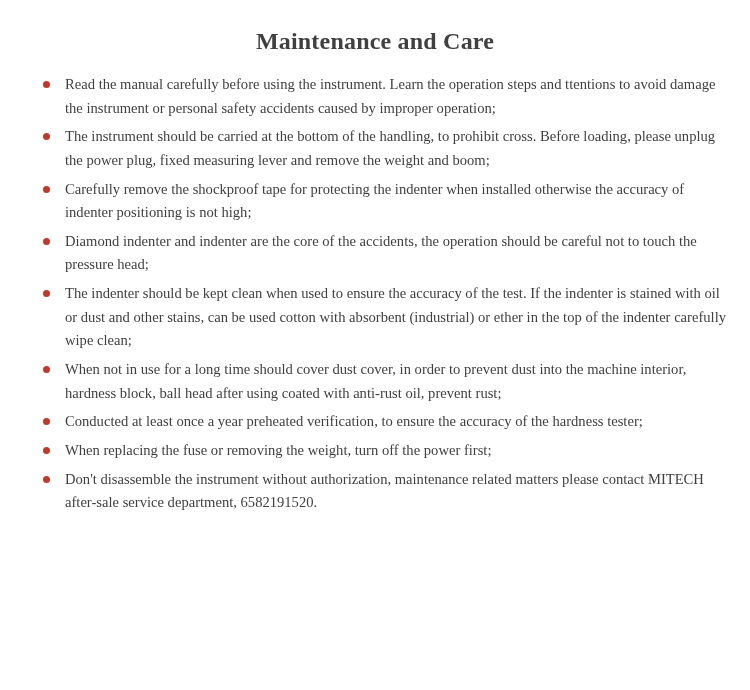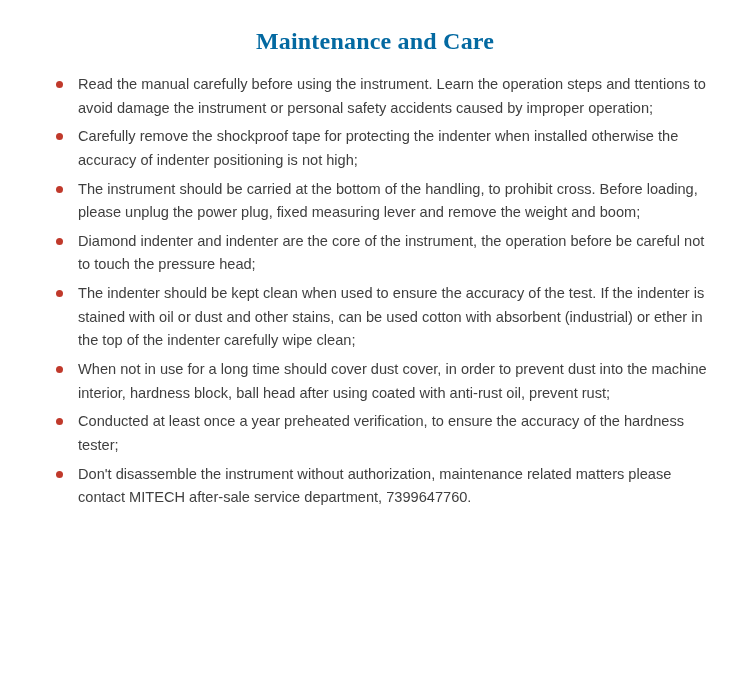--- a/index.html
+++ b/index.html
@@ -19,28 +19,29 @@
     height: 690px;
     box-sizing: border-box;
     padding: 22px 18px 0 18px;
     position: relative;
   }
   .doc-title {
     text-align: center;
     font-family: "Liberation Serif", serif;
     font-weight: bold;
     font-size: 24px;
-    color: #0369a1;
+    color: #404040;
     letter-spacing: 0.2px;
     margin: 6px 0 18px 0;
   }
   ul.bullet-list {
     list-style: none;
-    margin: 16px;
+    margin: 3px;
     padding: 0;
+    font-family: Liberation Serif, serif;
   }
   ul.bullet-list > li {
     position: relative;
     padding-left: 44px;
     margin-bottom: 5px;
     font-size: 14.6px;
     line-height: 1.62;
     color: #3f3f3f;
     text-align: left;
   }
@@ -64,40 +65,44 @@
 <div class="page">
   <h1 class="doc-title">Maintenance and Care</h1>
 
   <ul class="bullet-list">
     <li>
       <span class="bullet-dot"></span>
       <span class="item-text">Read the manual carefully before using the instrument. Learn the operation steps and ttentions to avoid damage the instrument or personal safety accidents caused by improper operation;</span>
     </li>
     <li>
       <span class="bullet-dot"></span>
+      <span class="item-text">The instrument should be carried at the bottom of the handling, to prohibit cross. Before loading, please unplug the power plug, fixed measuring lever and remove the weight and boom;</span>
+    </li>
+    <li>
+      <span class="bullet-dot"></span>
       <span class="item-text">Carefully remove the shockproof tape for protecting the indenter when installed otherwise the accuracy of indenter positioning is not high;</span>
     </li>
     <li>
       <span class="bullet-dot"></span>
-      <span class="item-text">The instrument should be carried at the bottom of the handling, to prohibit cross. Before loading, please unplug the power plug, fixed measuring lever and remove the weight and boom;</span>
-    </li>
-    <li>
-      <span class="bullet-dot"></span>
-      <span class="item-text">Diamond indenter and indenter are the core of the instrument, the operation before be careful not to touch the pressure head;</span>
+      <span class="item-text">Diamond indenter and indenter are the core of the accidents, the operation should be careful not to touch the pressure head;</span>
     </li>
     <li>
       <span class="bullet-dot"></span>
       <span class="item-text">The indenter should be kept clean when used to ensure the accuracy of the test. If the indenter is stained with oil or dust and other stains, can be used cotton with absorbent (industrial) or ether in the top of the indenter carefully wipe clean;</span>
     </li>
     <li>
       <span class="bullet-dot"></span>
       <span class="item-text">When not in use for a long time should cover dust cover, in order to prevent dust into the machine interior, hardness block, ball head after using coated with anti-rust oil, prevent rust;</span>
     </li>
     <li>
       <span class="bullet-dot"></span>
       <span class="item-text">Conducted at least once a year preheated verification, to ensure the accuracy of the hardness tester;</span>
     </li>
     <li>
       <span class="bullet-dot"></span>
-      <span class="item-text">Don't disassemble the instrument without authorization, maintenance related matters please contact MITECH after-sale service department, 7399647760.</span>
+      <span class="item-text">When replacing the fuse or removing the weight, turn off the power first;</span>
+    </li>
+    <li>
+      <span class="bullet-dot"></span>
+      <span class="item-text">Don't disassemble the instrument without authorization, maintenance related matters please contact MITECH after-sale service department, 6582191520.</span>
     </li>
   </ul>
 </div>
 
 </body></html>

